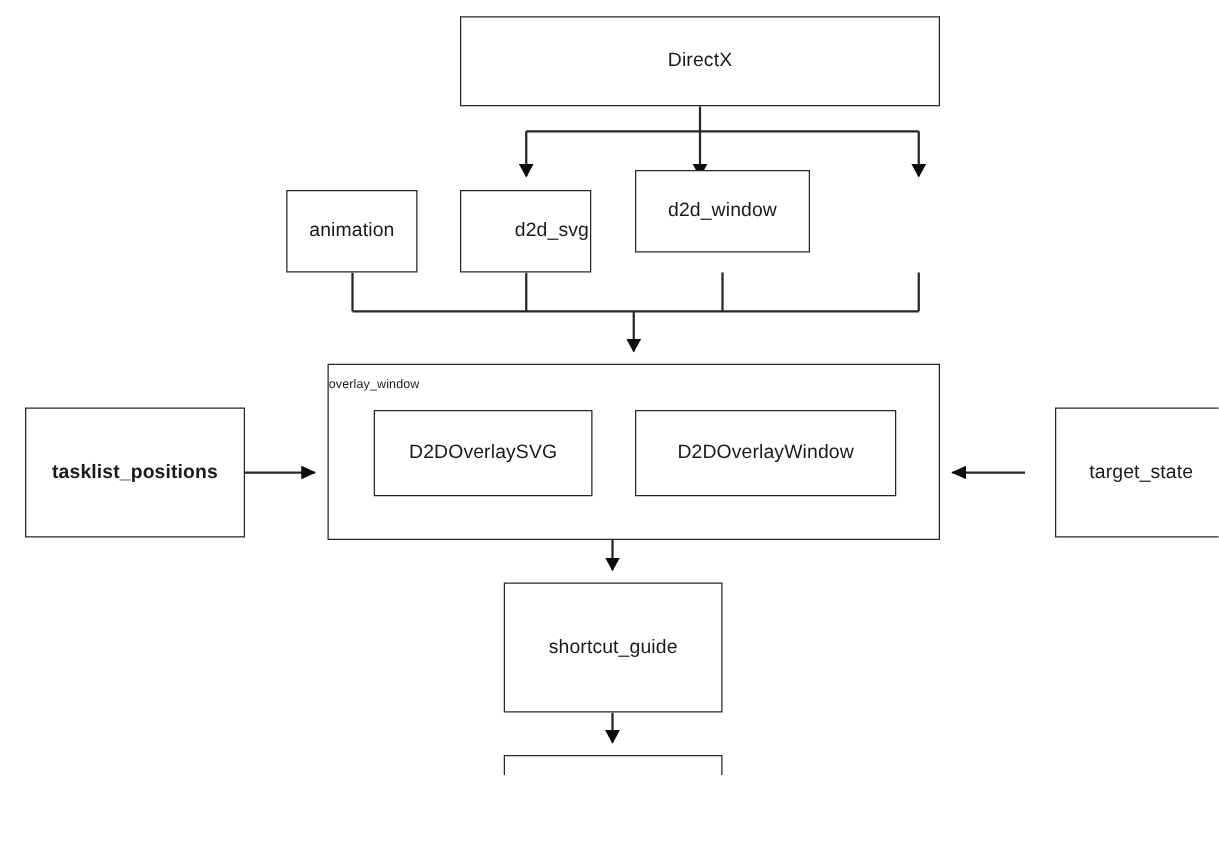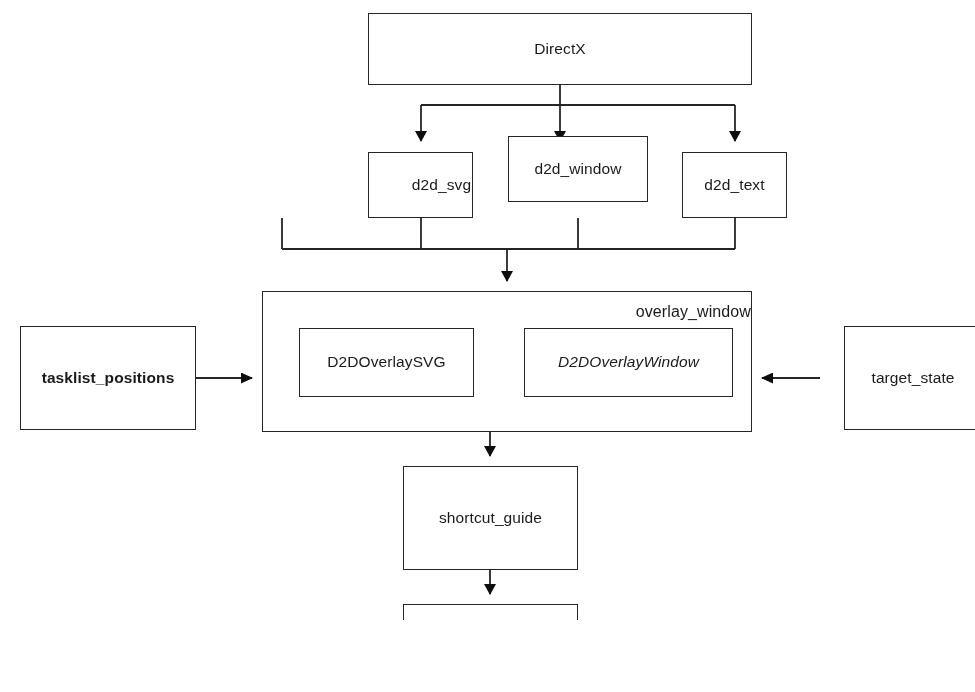--- a/index.html
+++ b/index.html
@@ -41,22 +41,22 @@
     white-space: nowrap;
   }
   .node.container {
     display: block;
   }
   .container-title {
     position: absolute;
     top: 10px;
     left: 0;
     width: 100%;
-    text-align: right;
-    font-size: 16px;
+    text-align: left;
+    font-size: 10px;
     color: #1a1a1a;
   }
   .node-label {
     display: block;
   }
 </style>
 </head>
 <body>
 
 <div id="diagram-root">
@@ -102,42 +102,42 @@
       <path d="M490,432 L490,456" marker-end="url(#arrow-down)"></path>
 
       <path d="M490,570 L490,594" marker-end="url(#arrow-down)"></path>
     </g>
   </svg>
 
   <div class="node" style="left:368px; top:13px; width:384px; height:72px;">
     <span class="node-label">DirectX</span>
   </div>
 
+  <div class="node" style="left:229px; top:152px; width:105px; height:66px;">
+    <span class="node-label">animation</span>
+  </div>
 
   <div class="node" style="left:368px; top:152px; width:105px; height:66px;padding-left:42px;">
     <span class="node-label">d2d_svg</span>
   </div>
 
   <div class="node" style="left:508px; top:136px; width:140px; height:66px;">
     <span class="node-label">d2d_window</span>
   </div>
 
-  <div class="node" style="left:682px; top:152px; width:105px; height:66px;">
-    <span class="node-label">d2d_text</span>
-  </div>
 
   <div class="node container" style="left:262px; top:291px; width:490px; height:141px;">
     <span class="container-title">overlay_window</span>
   </div>
 
   <div class="node" style="left:299px; top:328px; width:175px; height:69px;">
     <span class="node-label">D2DOverlaySVG</span>
   </div>
 
-  <div class="node" style="left:524px; top:328px; width:209px; height:69px;font-style:italic;">
+  <div class="node" style="left:508px; top:328px; width:209px; height:69px;">
     <span class="node-label">D2DOverlayWindow</span>
   </div>
 
   <div class="node" style="left:20px; top:326px; width:176px; height:104px;font-weight:bold;">
     <span class="node-label">tasklist_positions</span>
   </div>
 
   <div class="node" style="left:820px; top:326px; width:138px; height:104px;margin-left:24px;">
     <span class="node-label">target_state</span>
   </div>

